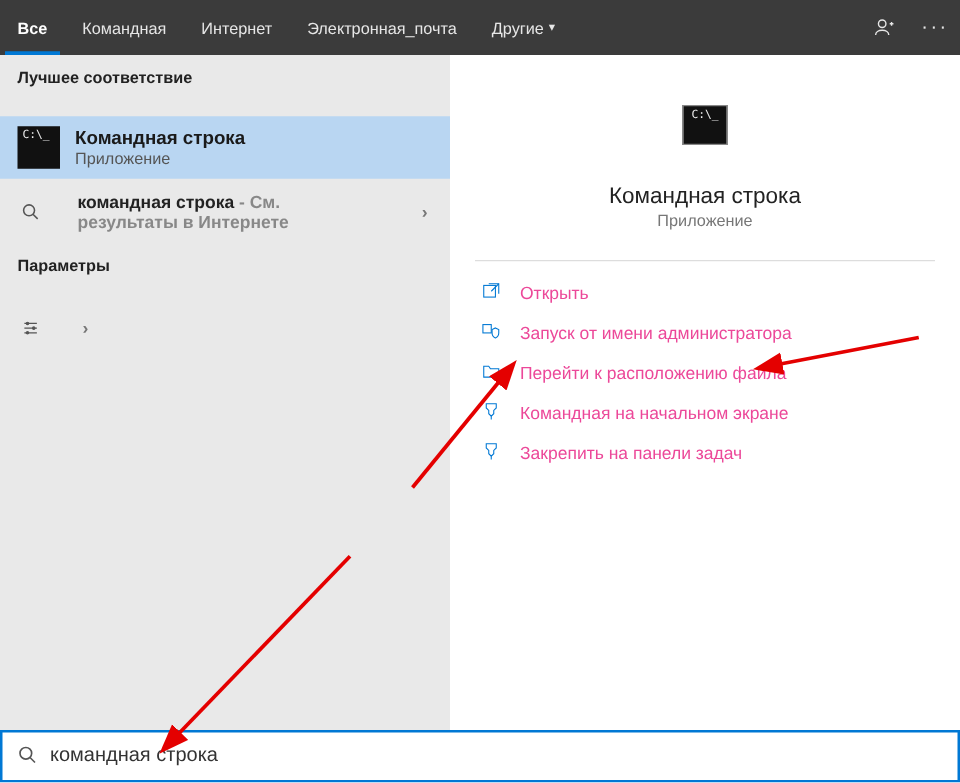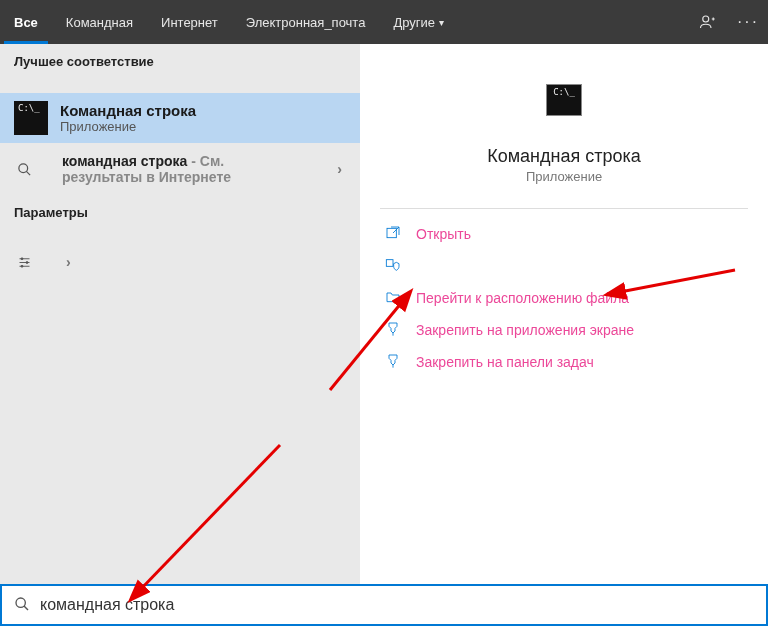--- a/index.html
+++ b/index.html
@@ -243,37 +243,38 @@
       </span>
       <span>Открыть</span>
     </div>
     <div class="action">
       <span class="a-icon">
         <svg viewBox="0 0 24 24">
             <rect x="2" y="4" width="10" height="10"></rect>
             <path d="M17 8l4 2v4c0 3-2 5-4 6-2-1-4-3-4-6v-4z"></path>
           </svg>
       </span>
+      <span>Запуск от имени администратора</span>
     </div>
     <div class="action">
       <span class="a-icon">
         <svg viewBox="0 0 24 24">
             <path d="M3 6h6l2 3h10v10H3z"></path>
           </svg>
       </span>
       <span>Перейти к расположению файла</span>
     </div>
     <div class="action">
       <span class="a-icon">
         <svg viewBox="0 0 24 24">
             <path d="M6 3h12v5l-3 3v4l-3 3-3-3v-4l-3-3z"></path>
             <line x1="12" y1="18" x2="12" y2="22"></line>
           </svg>
       </span>
-      <span>Закрепить на приложения экране</span>
+      <span>Командная на начальном экране</span>
     </div>
     <div class="action">
       <span class="a-icon">
         <svg viewBox="0 0 24 24">
             <path d="M6 3h12v5l-3 3v4l-3 3-3-3v-4l-3-3z"></path>
             <line x1="12" y1="18" x2="12" y2="22"></line>
           </svg>
       </span>
       <span>Закрепить на панели задач</span>
     </div>

